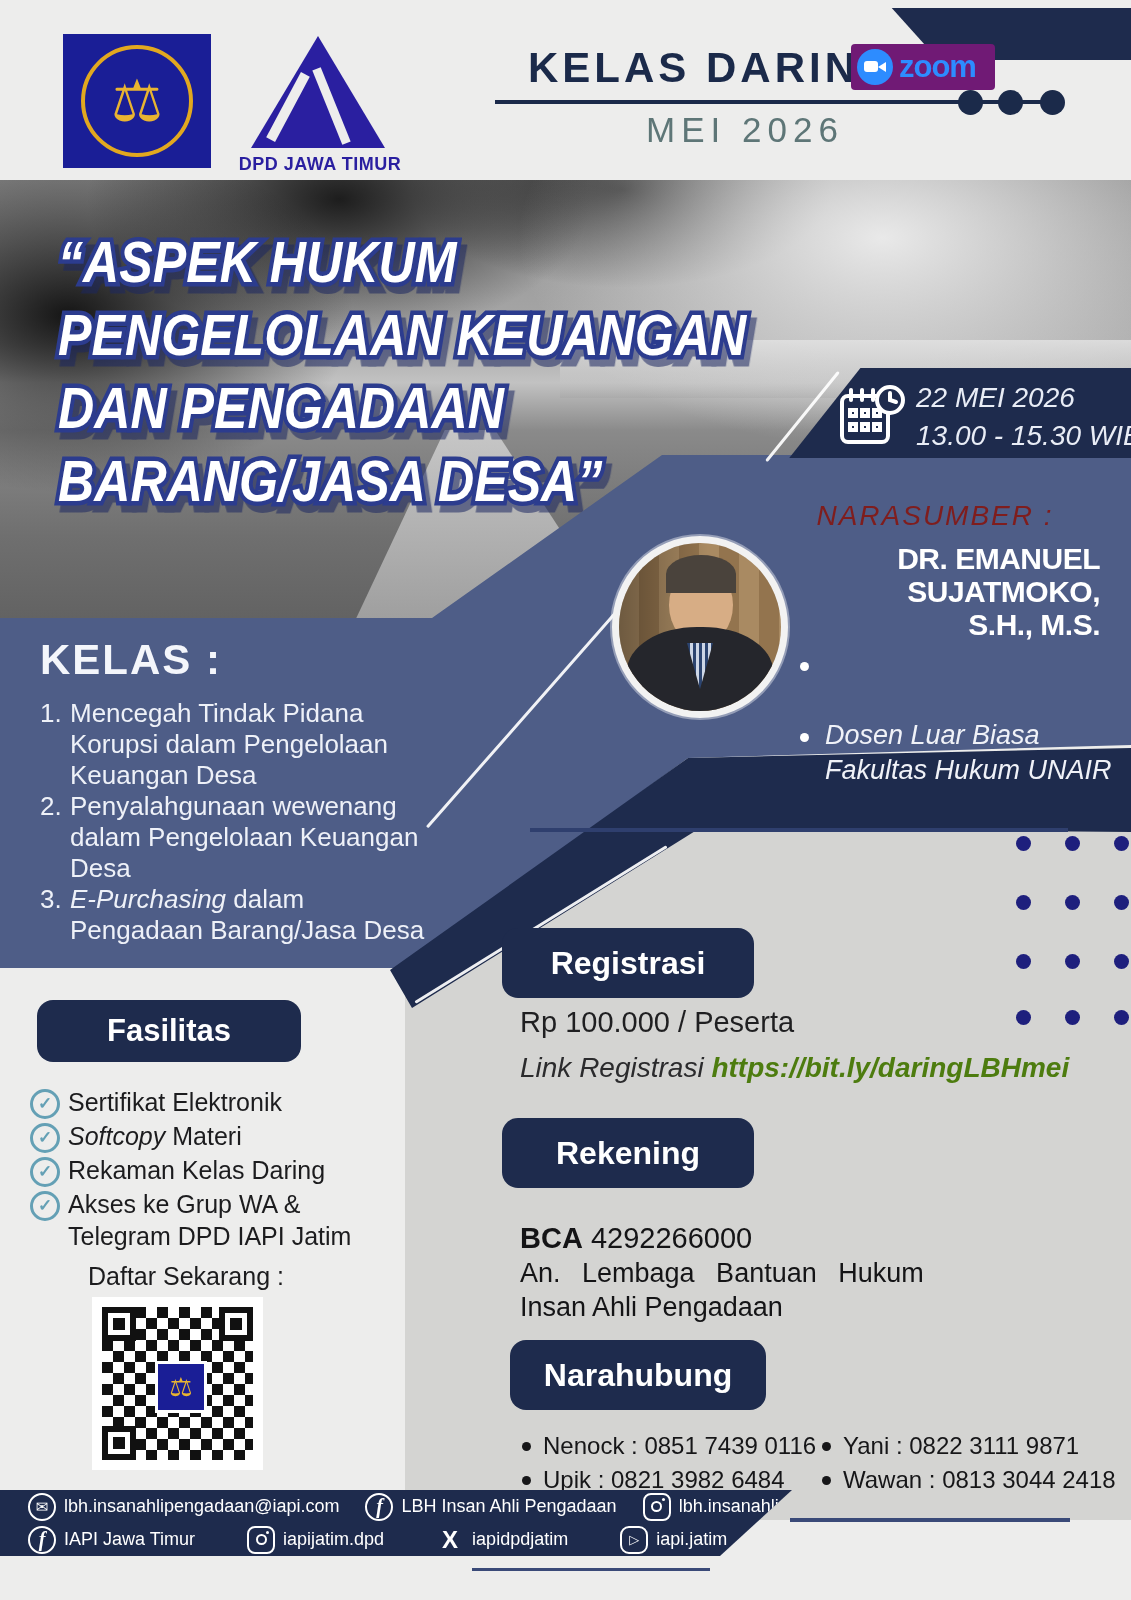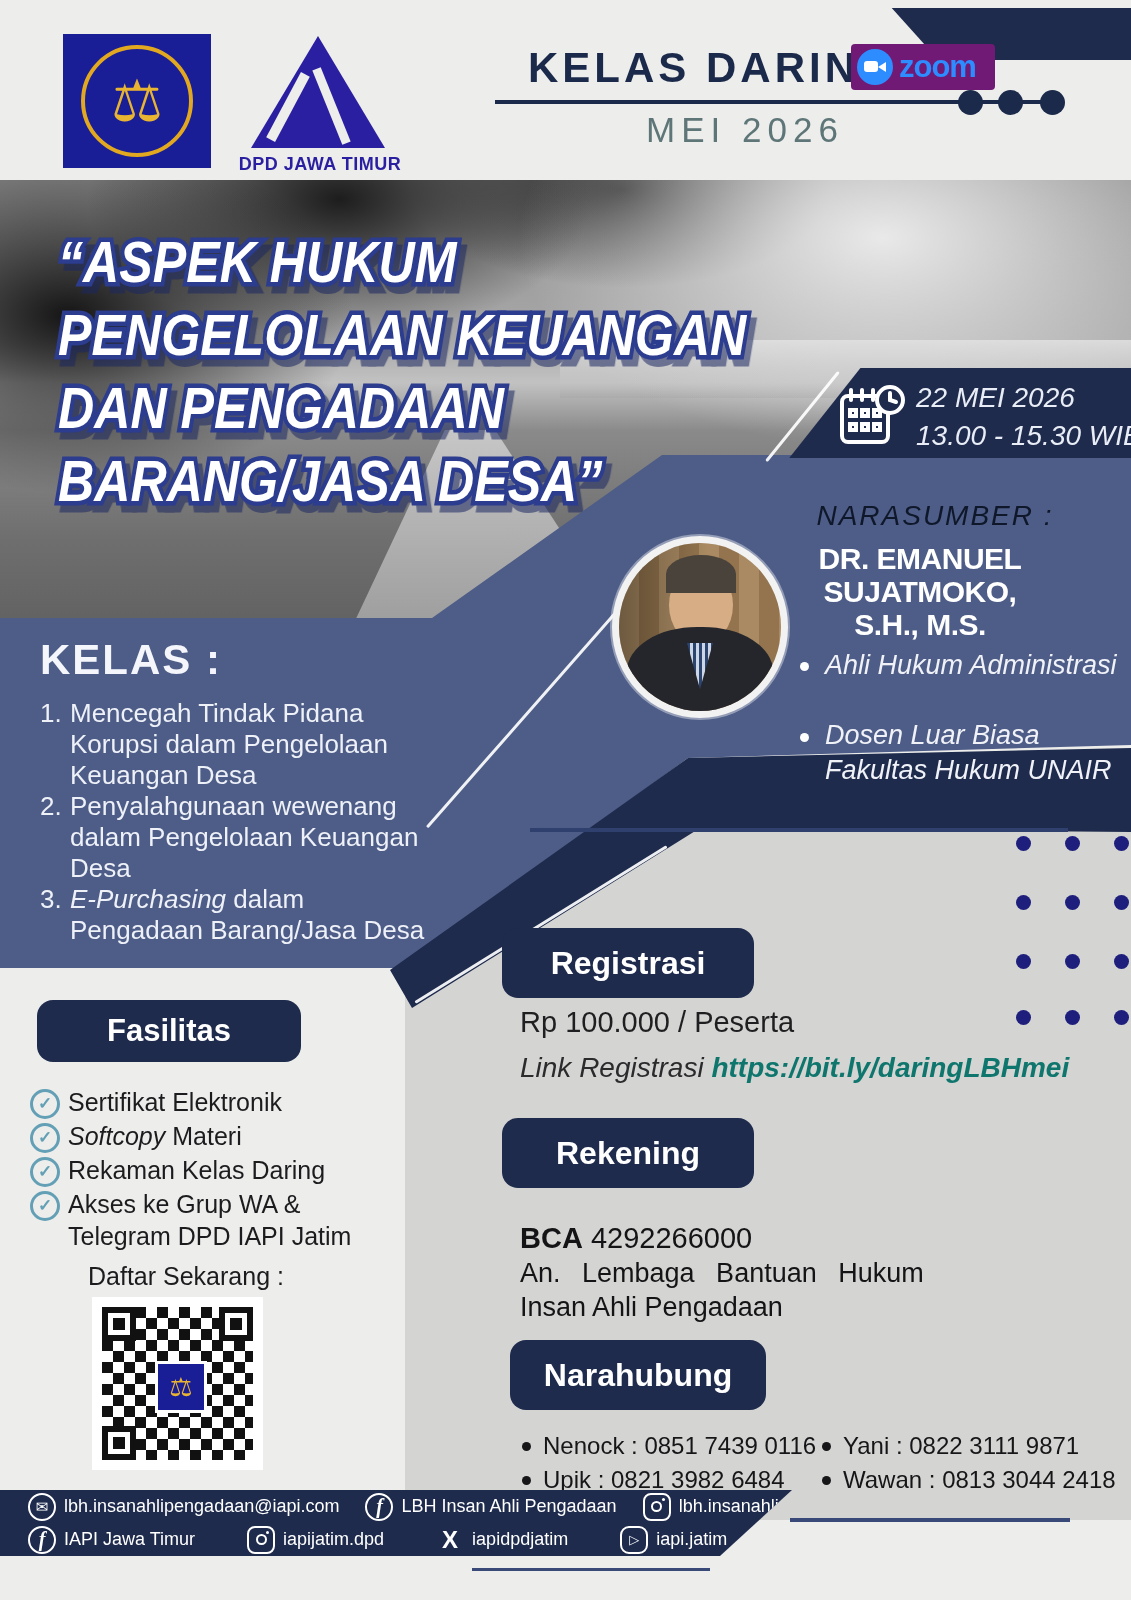--- a/index.html
+++ b/index.html
@@ -62,23 +62,23 @@
      clip-path:polygon(688px 18px,1131px 8px,1131px 92px,700px 88px,412px 268px,390px 230px);}
   .wline{background:rgba(255,255,255,.92);height:3px;border-radius:2px;}
   .gray-col{left:405px;top:824px;width:726px;height:696px;background:#d4d4d2;}
 
   
   .date-badge{left:775px;top:368px;width:356px;height:90px;background:#1e2b4d;
               clip-path:polygon(24% 0,100% 0,100% 100%,4% 100%);}
   .date-text{color:#e9edf6;font-style:italic;font-size:28px;white-space:nowrap;}
 
   
-  .speaker-label{left:770px;top:500px;width:330px;text-align:center;color:#0f172a;
+  .speaker-label{left:770px;top:500px;width:330px;text-align:center;color:#7f1d1d;
                  font-style:italic;font-size:28px;letter-spacing:2px;}
-  .speaker-name{left:740px;top:542px;width:360px;text-align:center;color:#fff;
+  .speaker-name{left:740px;top:542px;width:360px;text-align:right;color:#fff;
                 font-weight:bold;font-size:30px;line-height:33px;letter-spacing:-.5px;}
   .photo-ring{left:612px;top:536px;width:176px;height:182px;border-radius:50%;
               background:#e8e8e8;box-shadow:0 0 0 2px rgba(255,255,255,.4);overflow:hidden;
               border:7px solid #f2f2f2;box-sizing:border-box;}
   .photo-bg{position:absolute;inset:0;
       background:linear-gradient(90deg,rgba(0,0,0,.35),rgba(0,0,0,0) 55%),
       repeating-linear-gradient(90deg,#a98a62 0 20px,#93744e 20px 40px);}
   .photo-suit{position:absolute;left:8px;bottom:-8px;width:146px;height:92px;background:#25262c;
               border-radius:48% 48% 0 0;}
   .photo-shirt{position:absolute;left:68px;bottom:22px;width:26px;height:46px;
@@ -110,21 +110,21 @@
   .qr-pat{position:absolute;inset:10px;
       background:conic-gradient(#111 90deg,#fff 0 180deg,#111 0 270deg,#fff 0) 0 0/22px 22px;}
   .finder{position:absolute;width:34px;height:34px;border:6px solid #111;background:#fff;box-sizing:border-box;}
   .finder i{position:absolute;left:5px;top:5px;width:12px;height:12px;background:#111;}
   .qr-logo{position:absolute;left:63px;top:64px;width:46px;height:46px;background:#1a1e96;border:3px solid #fff;
            display:flex;align-items:center;justify-content:center;color:#e9b431;font-size:26px;}
 
   
   .price{left:520px;top:1006px;color:#1f1f21;font-size:29px;}
   .linkline{left:520px;top:1052px;font-size:28px;color:#2b2b2d;font-style:italic;}
-  .linkline b{color:#0f766e;}
+  .linkline b{color:#4d7c0f;}
   .bca-line{left:520px;top:1222px;color:#141416;font-size:29px;}
   .holder1{left:520px;top:1258px;width:410px;color:#141416;font-size:27px;word-spacing:14px;}
   .holder2{left:520px;top:1292px;color:#141416;font-size:27px;}
   .contact{position:absolute;display:flex;align-items:center;gap:12px;color:#161618;font-size:24px;}
   .contact .b{width:9px;height:9px;border-radius:50%;background:#161618;flex:0 0 auto;}
   .dot-grid-dot{position:absolute;width:15px;height:15px;border-radius:50%;background:#1e1f7d;}
   .reg-topline{left:530px;top:828px;width:538px;height:4px;background:#2f3f6e;}
 
   
   .footer{left:0;top:1490px;width:1131px;height:66px;background:#1e2b4d;
@@ -225,21 +225,20 @@
   </div>
   <div class="abs photo-ring">
     <div class="photo-bg"></div>
     <div class="photo-face"></div>
     <div class="photo-hair"></div>
     <div class="photo-suit"></div>
     <div class="photo-shirt"></div>
   </div>
   <div class="abs cred-dot" style="left:800px;top:662px;"></div>
   <div class="abs cred-item" style="left:825px;top:648px;">
-    <div>Ahli Hukum Administrasi</div>
   </div>
   <div class="abs cred-dot" style="left:800px;top:733px;"></div>
   <div class="abs cred-item" style="left:825px;top:718px;">
     <div>Dosen Luar Biasa</div>
     <div>Fakultas Hukum UNAIR</div>
   </div>
 
   <div class="abs materi-h">KELAS :</div>
   <div class="abs materi-list">
     <div class="materi-item">

